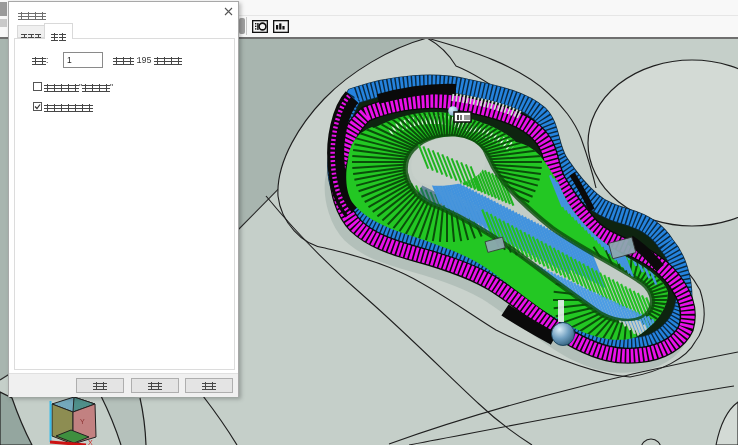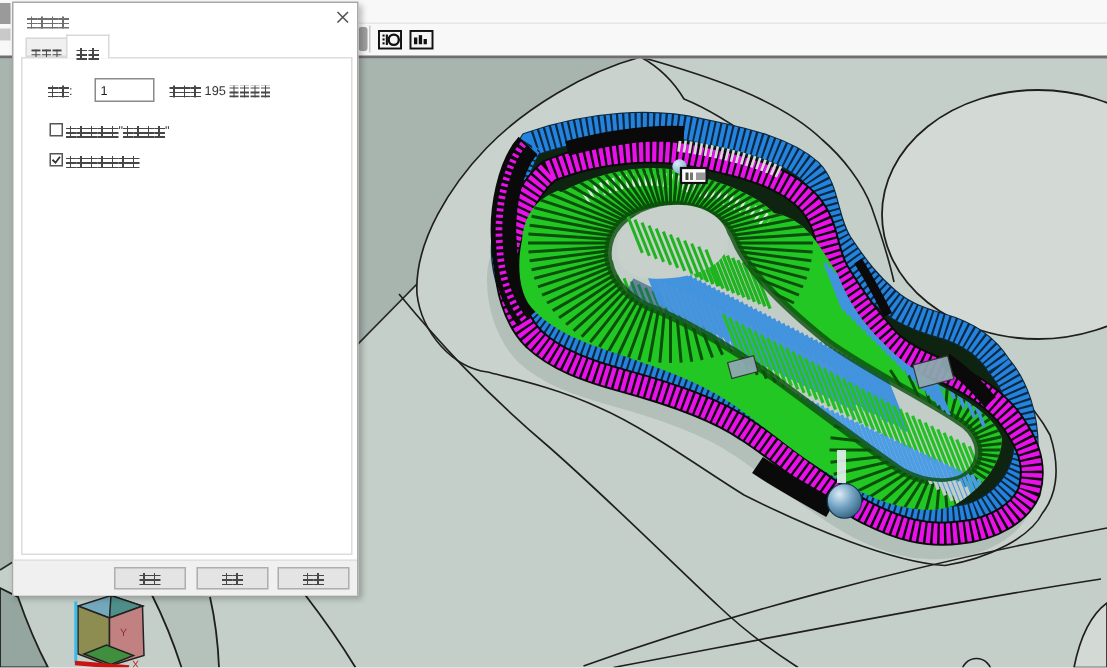--- a/index.html
+++ b/index.html
@@ -640,21 +640,21 @@
     <span class="cjk" style="width:6.5px;height:7px;"></span><span class="cjk" style="width:6.5px;height:7px;"></span><span class="cjk" style="width:6.5px;height:7px;"></span>
   </div>
   <div style="position:absolute;left:35px;top:21px;width:29px;height:16px;background:#ffffff;border:1px solid #d9d9d9;border-bottom:none;box-sizing:border-box;text-align:center;padding-top:3px;z-index:2;">
     <span class="cjk" style="width:7px;height:7.5px;"></span><span class="cjk" style="width:7px;height:7.5px;"></span>
   </div>
   <div style="position:absolute;left:5px;top:36px;width:219px;height:330px;background:#fff;border:1px solid #dcdcdc;"></div>
 
   <div class="lbl" style="left:23px;top:53px;"><span class="cjk"></span><span class="cjk"></span>:</div>
   <div style="position:absolute;left:54px;top:50px;width:40px;height:16px;border:1px solid #8a8a8a;background:#fff;box-sizing:border-box;font-size:8.5px;color:#222;padding:2px 0 0 3px;">1</div>
   <div class="lbl" style="left:104px;top:53px;"><span class="cjk"></span><span class="cjk"></span><span class="cjk"></span>
-    <span style="font-size:8.5px;color:#333;">195</span>
+    <span style="font-size:8.5px;color:#333;font-family:Liberation Mono, monospace;">195</span>
     <span class="cjk"></span><span class="cjk"></span><span class="cjk"></span><span class="cjk"></span></div>
 
   <div style="position:absolute;left:24px;top:80px;width:9px;height:9px;border:1px solid #555;background:#fff;box-sizing:border-box;"></div>
   <div class="lbl" style="left:35px;top:80px;">
     <span class="cjk"></span><span class="cjk"></span><span class="cjk"></span><span class="cjk"></span><span class="cjk"></span>"<span class="cjk"></span><span class="cjk"></span><span class="cjk"></span><span class="cjk"></span>"
   </div>
 
   <div style="position:absolute;left:24px;top:100px;width:9px;height:9px;border:1px solid #555;background:#fff;box-sizing:border-box;">
     <svg width="7" height="7" viewBox="0 0 7 7" style="display:block">
         <path d="M1,3.5 L3,5.5 L6,1.5" stroke="#333" stroke-width="1.2" fill="none"></path>

